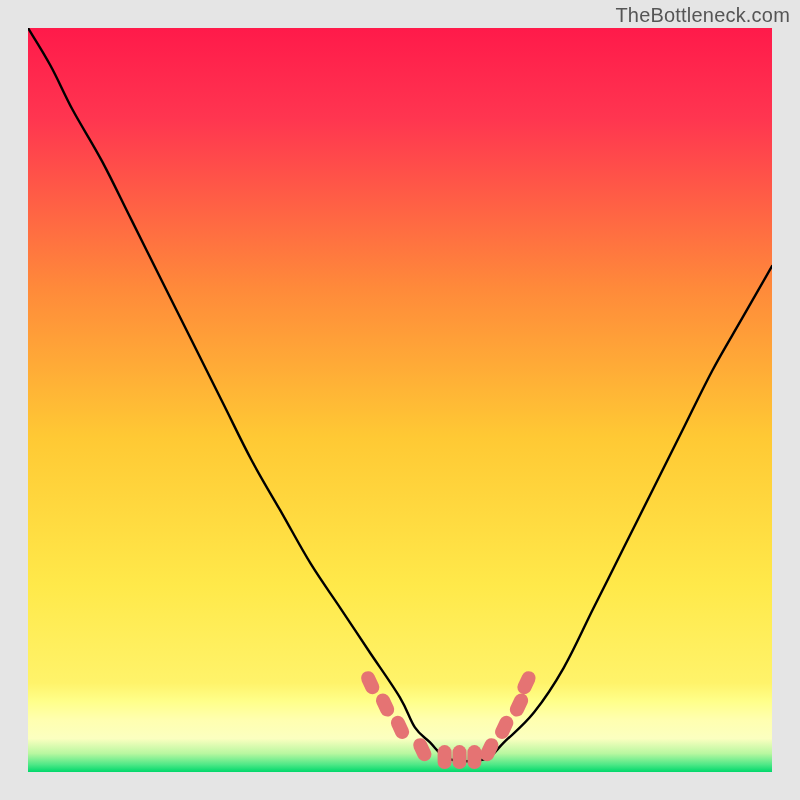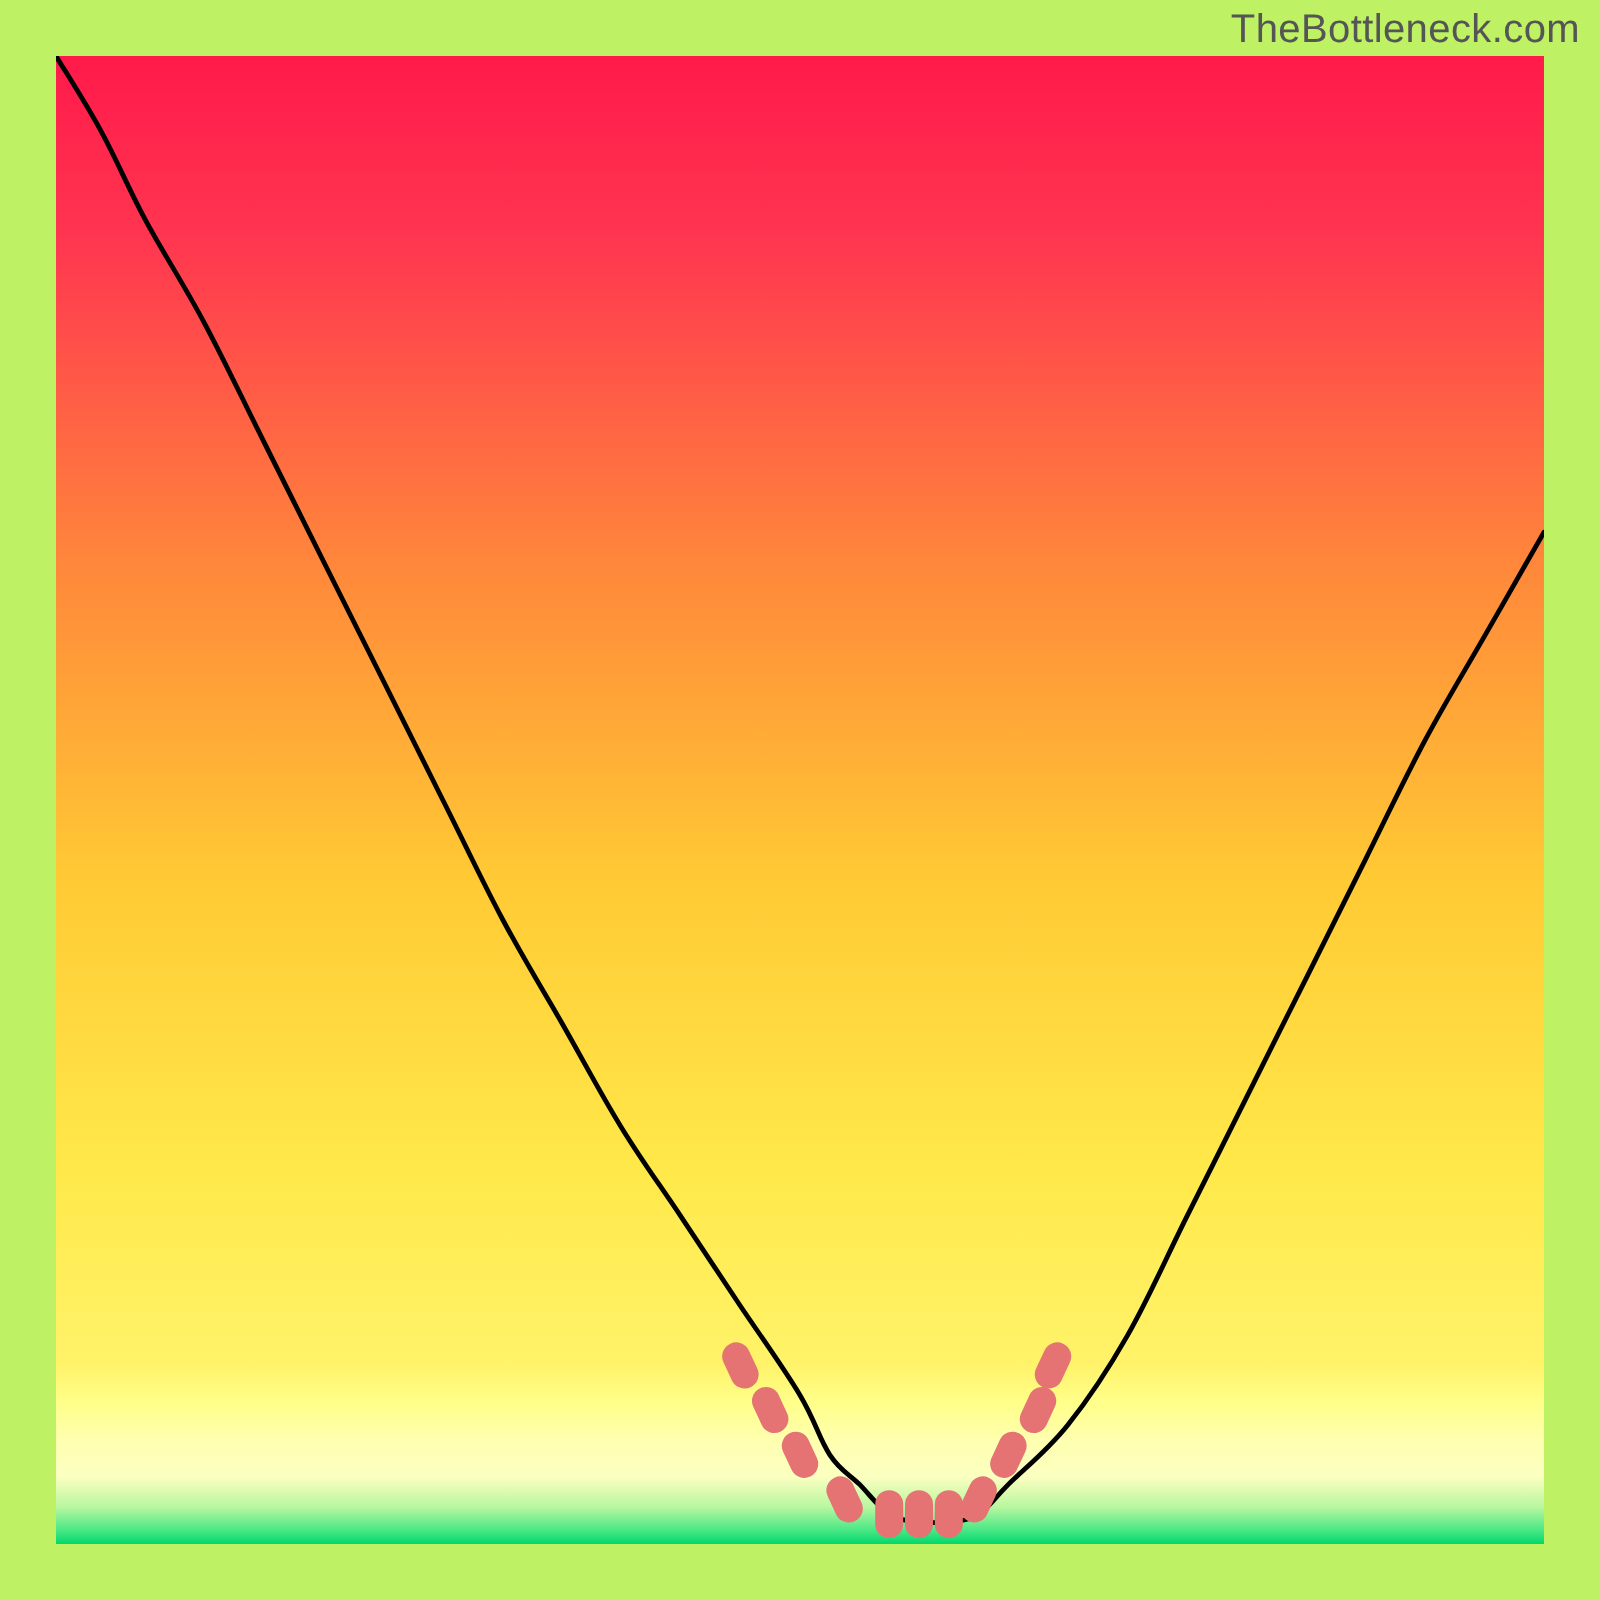--- a/index.html
+++ b/index.html
@@ -10,21 +10,21 @@
     overflow: hidden;
     background: #000;
     font-family: Arial, Helvetica, sans-serif;
   }
   .frame {
     position: absolute;
     top: 0;
     left: 0;
     width: 800px;
     height: 800px;
-    background: #bef264;
+    background: #e5e5e5;
   }
   .plot {
     position: absolute;
     top: 28px;
     left: 28px;
     width: 744px;
     height: 744px;
   }
   .attribution {
     position: absolute;

